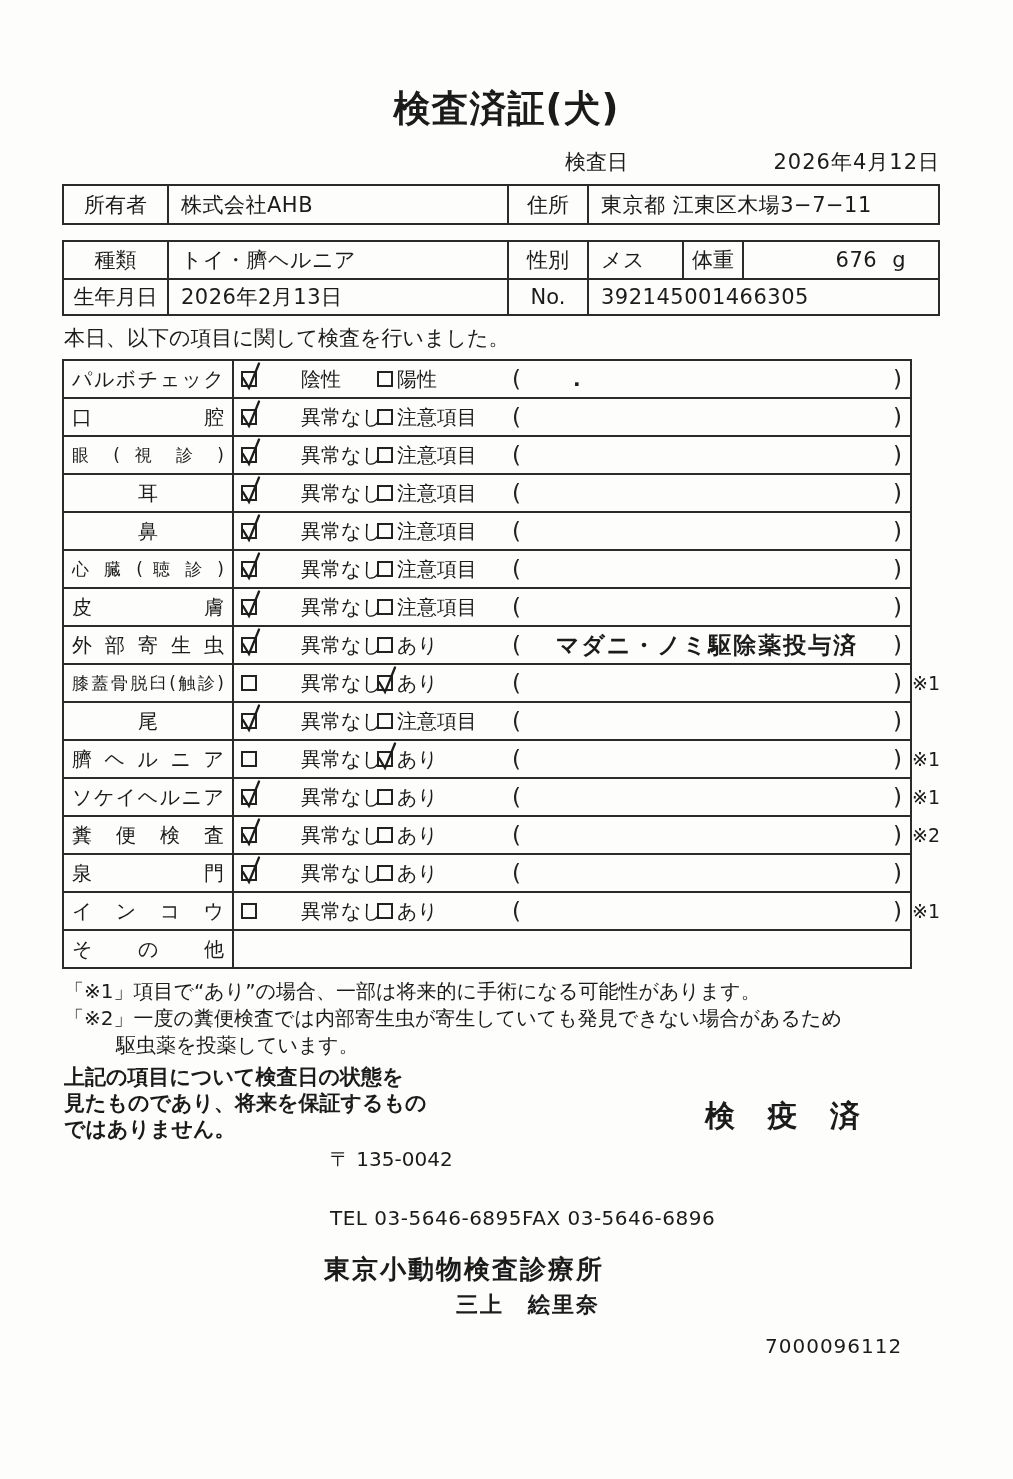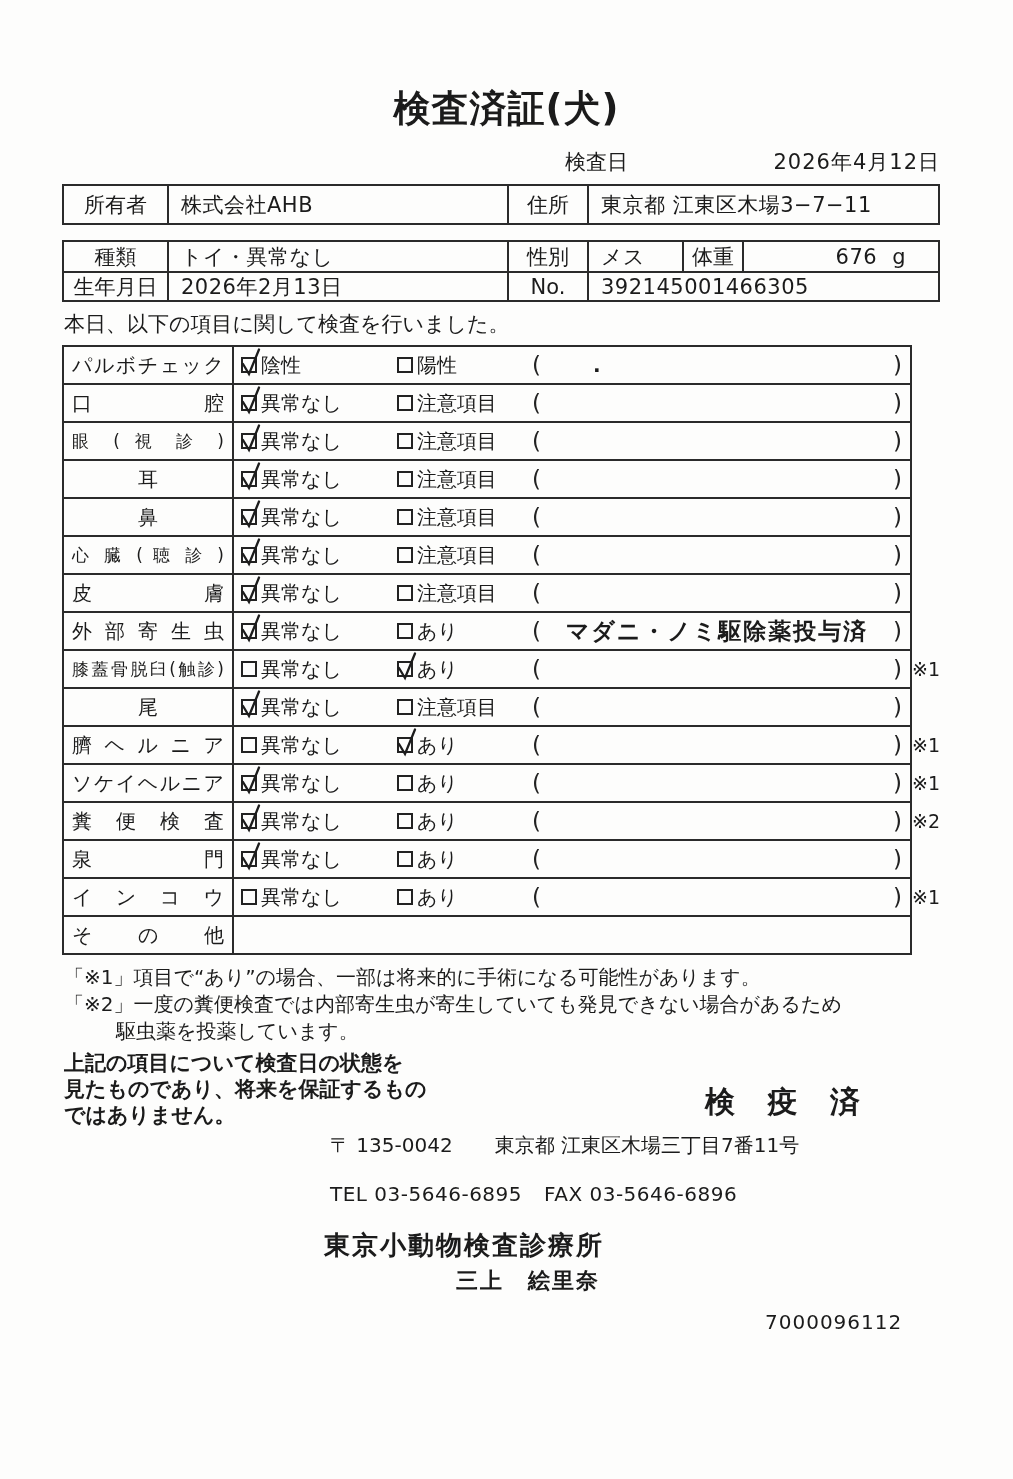--- a/index.html
+++ b/index.html
@@ -38,39 +38,39 @@
   .hcell.lab { justify-content:center; }
   .hcell.val { padding-left:12px; letter-spacing:0.5px; }
   .w-103 { width:103px; flex:none; }
   .w-340 { width:340px; flex:none; }
   .w-80  { width:80px;  flex:none; }
   .w-95  { width:95px;  flex:none; }
   .w-60  { width:60px;  flex:none; }
   .w-rest { flex:1; }
   .owner-table { margin-top:6px; }
   .info-table { margin-top:15px; }
-  .info-table .hrow { height:29px; }
+  .info-table .hrow { height:36px; }
   .weight-val { justify-content:flex-end; padding-right:32px; gap:15px; }
 
   .intro { margin:8px 0 0 64px; font-size:21px; font-weight:500; }
 
   
   .checklist-wrap { margin:7px 0 0 62px;border-radius:17px; }
   table.checklist { border-collapse:collapse; }
   table.checklist td { padding:0; height:38px; }
   td.item-cell  { width:170px; border:2px solid #2b2b2b; }
   td.opts-cell  { width:678px; border:2px solid #2b2b2b; }
   td.note-cell  { width:72px; border:none; padding-left:10px; font-size:19px; vertical-align:middle; }
   .item-label { display:block; padding:0 8px; font-size:20px; font-weight:500; }
   .item-label.align-justify { text-align:justify; text-align-last:justify; }
   .item-label.align-center  { text-align:center; text-align-last:center; }
   .item-label.small { font-size:17px; }
   .opts-inner { display:flex; align-items:center; height:100%; padding-left:7px; }
   .opt { display:flex; align-items:center; }
-  .opt1 { width:156px; flex:none; }
+  .opt1 { width:136px; flex:none;gap:40px; }
   .opt2 { width:135px; flex:none; }
   .checkbox {
     position:relative; flex:none;
     width:16px; height:16px;
     border:2px solid #222;
     margin-right:4px;
   }
   .check-svg { position:absolute; left:-4px; top:-12px; width:27px; height:31px; display:none; }
   .checkbox.checked .check-svg { display:block; }
   .opt-label { font-size:20px; font-weight:500; white-space:nowrap; }
@@ -80,21 +80,21 @@
   .paren-content.style-bold { font-weight:700; font-size:23px; letter-spacing:2px; }
   .paren-content.style-dot { text-align:left; padding-left:52px; font-weight:700; }
 
   
   .footnotes { margin:9px 0 0 64px; font-size:20px; font-weight:500; line-height:27px; }
   .footnotes .indent { padding-left:52px; }
   .bottom-row { display:flex; margin:5px 0 0 64px; }
   .disclaimer { width:374px; font-size:21px; font-weight:600; line-height:26px; }
   .stamp { font-size:30px; font-weight:600; letter-spacing:11px; margin-left:267px; margin-top:32px; white-space:nowrap; }
   .addr-line { margin:4px 0 0 330px; font-size:20px; font-weight:500; display:flex; gap:42px; }
-  .tel-line  { margin:23px 0 0 330px; font-size:20px; display:flex; gap:22px; letter-spacing:0.5px; }
+  .tel-line  { margin:33px 0 0 330px; font-size:20px; display:flex; letter-spacing:0.5px; }
   .clinic-name { margin:22px 0 0 324px; font-size:26px; font-weight:600; letter-spacing:2px; }
   .vet-name { margin:3px 12px 0 456px; font-size:22px; font-weight:700; letter-spacing:2px; }
   .doc-num { margin:14px 0 0 765px; font-size:20px; letter-spacing:1px; }
 </style>
 </head>
 <body>
 
 <div class="page">
 
   <div class="title">検査済証(犬)</div>
@@ -109,21 +109,21 @@
       <div class="hcell lab w-103">所有者</div>
       <div class="hcell val w-340">株式会社AHB</div>
       <div class="hcell lab w-80">住所</div>
       <div class="hcell val w-rest">東京都 江東区木場3−7−11</div>
     </div>
   </div>
 
   <div class="htable info-table">
     <div class="hrow">
       <div class="hcell lab w-103">種類</div>
-      <div class="hcell val w-340">トイ・異常なし</div>
+      <div class="hcell val w-340">トイ・臍ヘルニア</div>
       <div class="hcell lab w-80">性別</div>
       <div class="hcell val w-95">メス</div>
       <div class="hcell lab w-60">体重</div>
       <div class="hcell val w-rest weight-val">
         <span>676</span>
         <span>g</span>
       </div>
     </div>
     <div class="hrow">
       <div class="hcell lab w-103">生年月日</div>
@@ -609,21 +609,20 @@
     <div class="disclaimer">
       <div>上記の項目について検査日の状態を</div>
       <div>見たものであり、将来を保証するもの</div>
       <div>ではありません。</div>
     </div>
     <div class="stamp">検 疫 済</div>
   </div>
 
   <div class="addr-line">
     <span>〒 135-0042</span>
-    <span>東京都 江東区木場三丁目7番11号</span>
   </div>
 
   <div class="tel-line">
     <span>TEL 03-5646-6895</span>
     <span>FAX 03-5646-6896</span>
   </div>
 
   <div class="clinic-name">東京小動物検査診療所</div>
   <div class="vet-name">三上　絵里奈</div>
   <div class="doc-num">7000096112</div>

